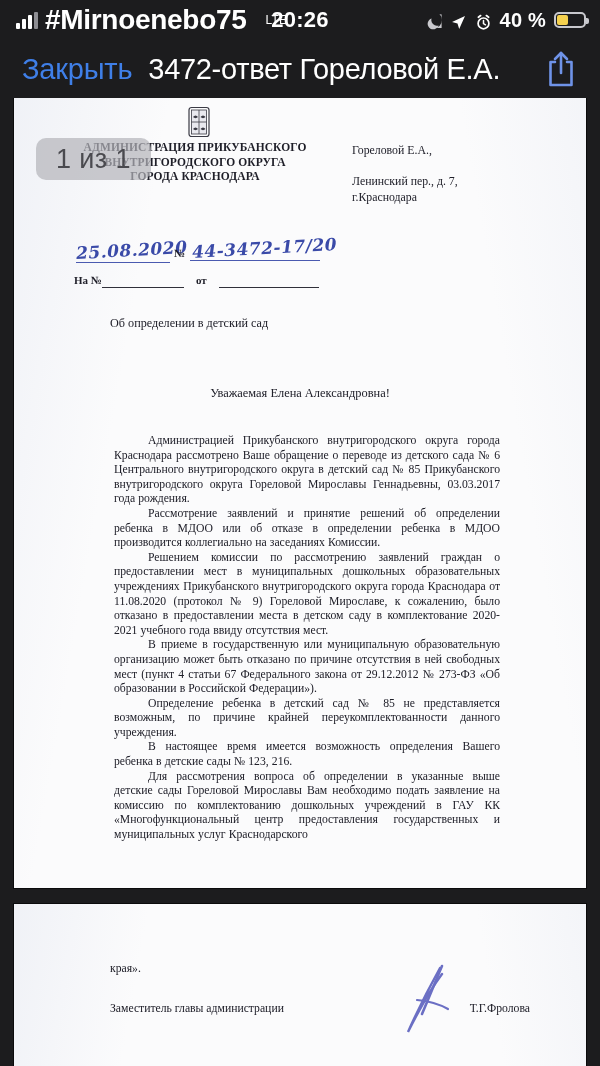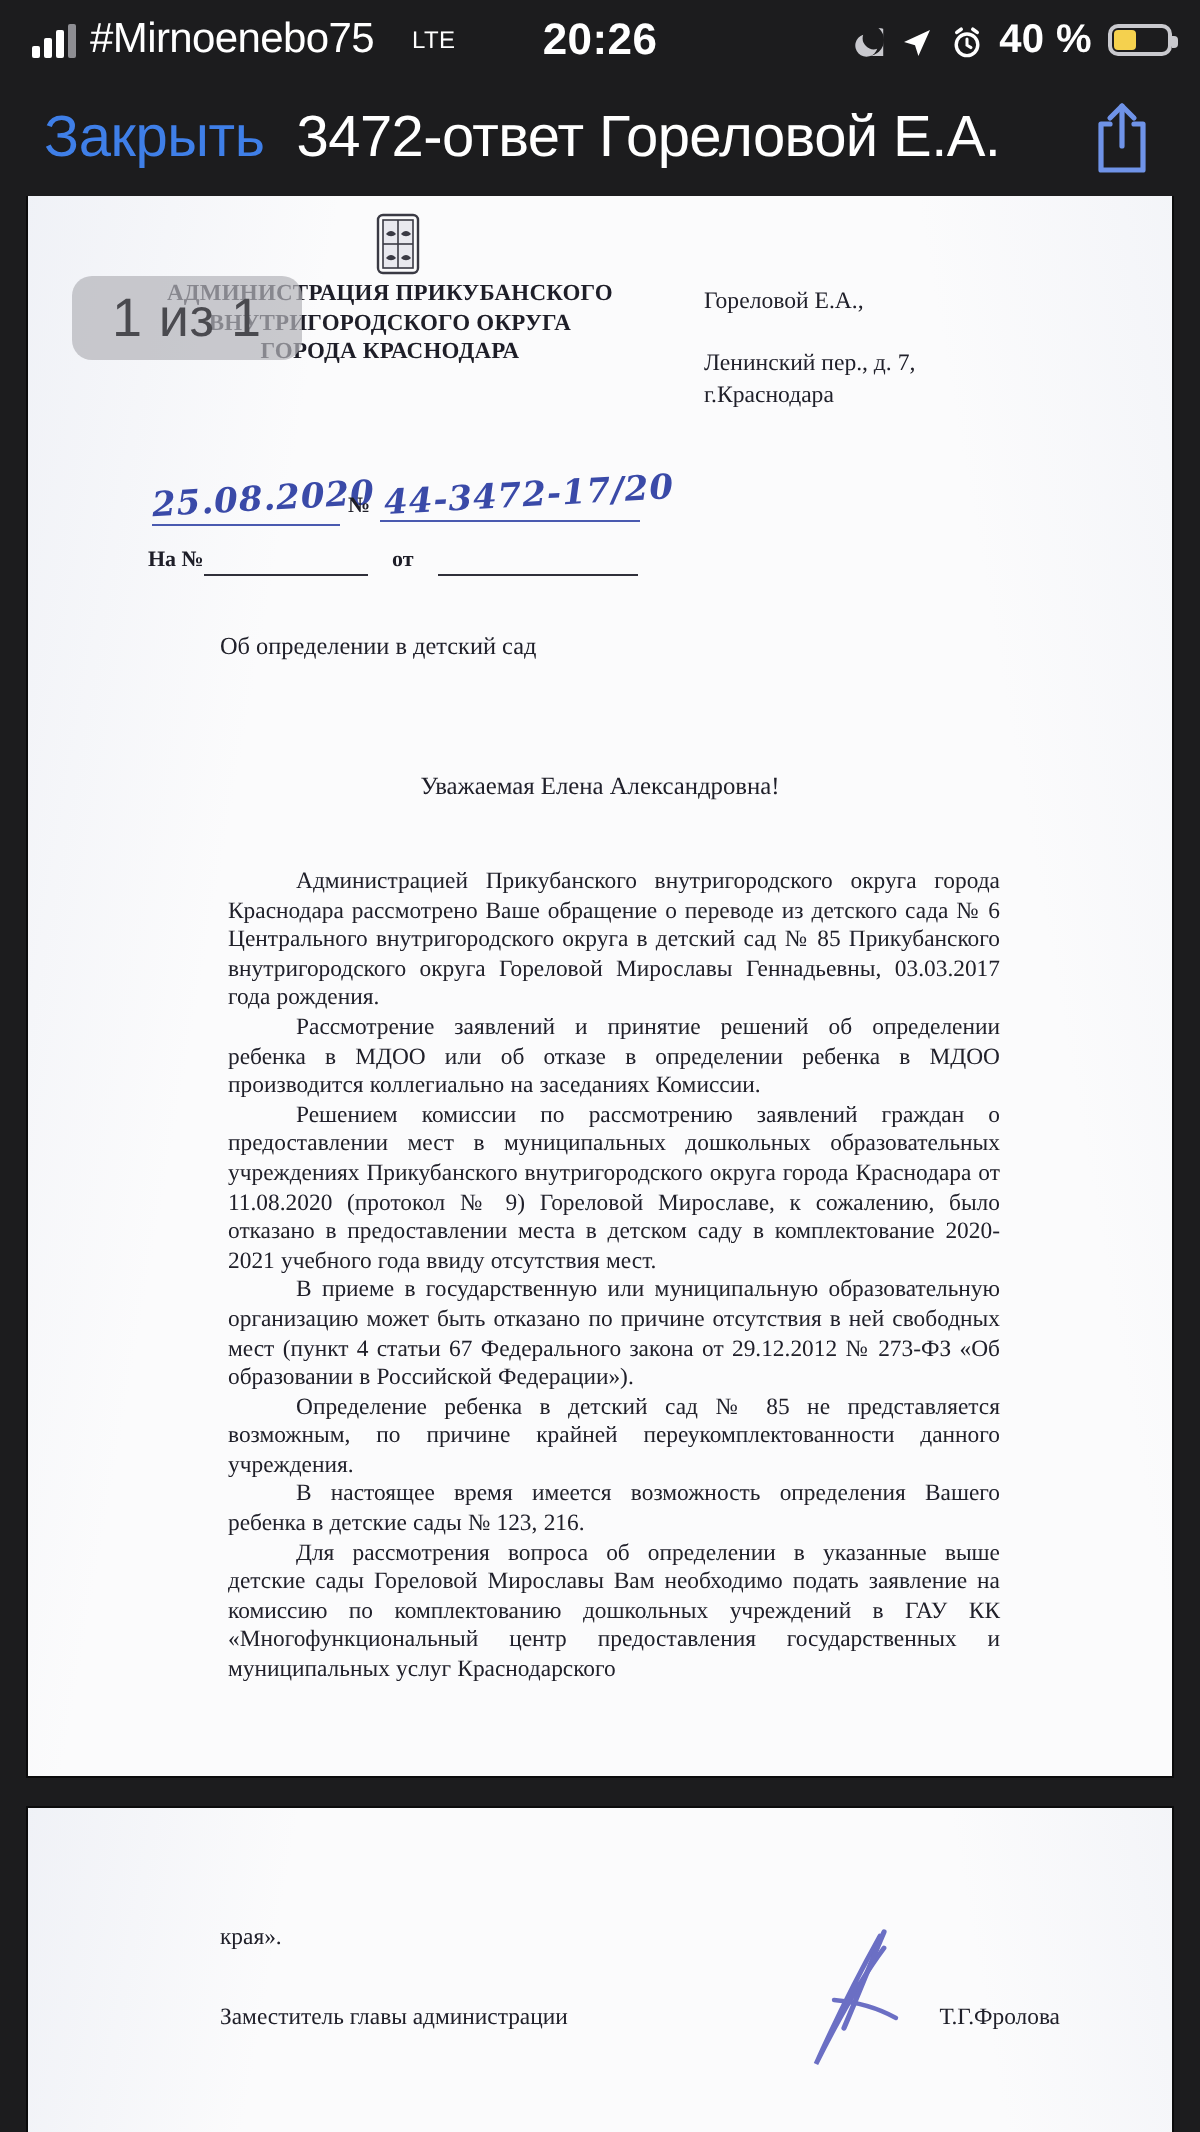--- a/index.html
+++ b/index.html
@@ -52,21 +52,21 @@
   .signal-bars i {
     display: block;
     width: 4px;
     background: #ffffff;
     border-radius: 1px;
   }
   .signal-bars i:nth-child(1) { height: 6px; }
   .signal-bars i:nth-child(2) { height: 10px; }
   .signal-bars i:nth-child(3) { height: 14px; }
   .signal-bars i:nth-child(4) { height: 17px; background:#8e8e93; }
-  .carrier { font-size: 21px; font-weight: normal; letter-spacing: -0.3px; }
+  .carrier { font-size: 28px; font-weight: bold; letter-spacing: -0.3px; }
   .net-type { font-size: 12px; font-weight: normal; letter-spacing: 0.2px; margin-left: 12px; }
   .sb-center {
     position: absolute;
     left: 0; right: 0;
     text-align: center;
     font-size: 22px;
     font-weight: bold;
     letter-spacing: 0.2px;
     pointer-events: none;
   }

